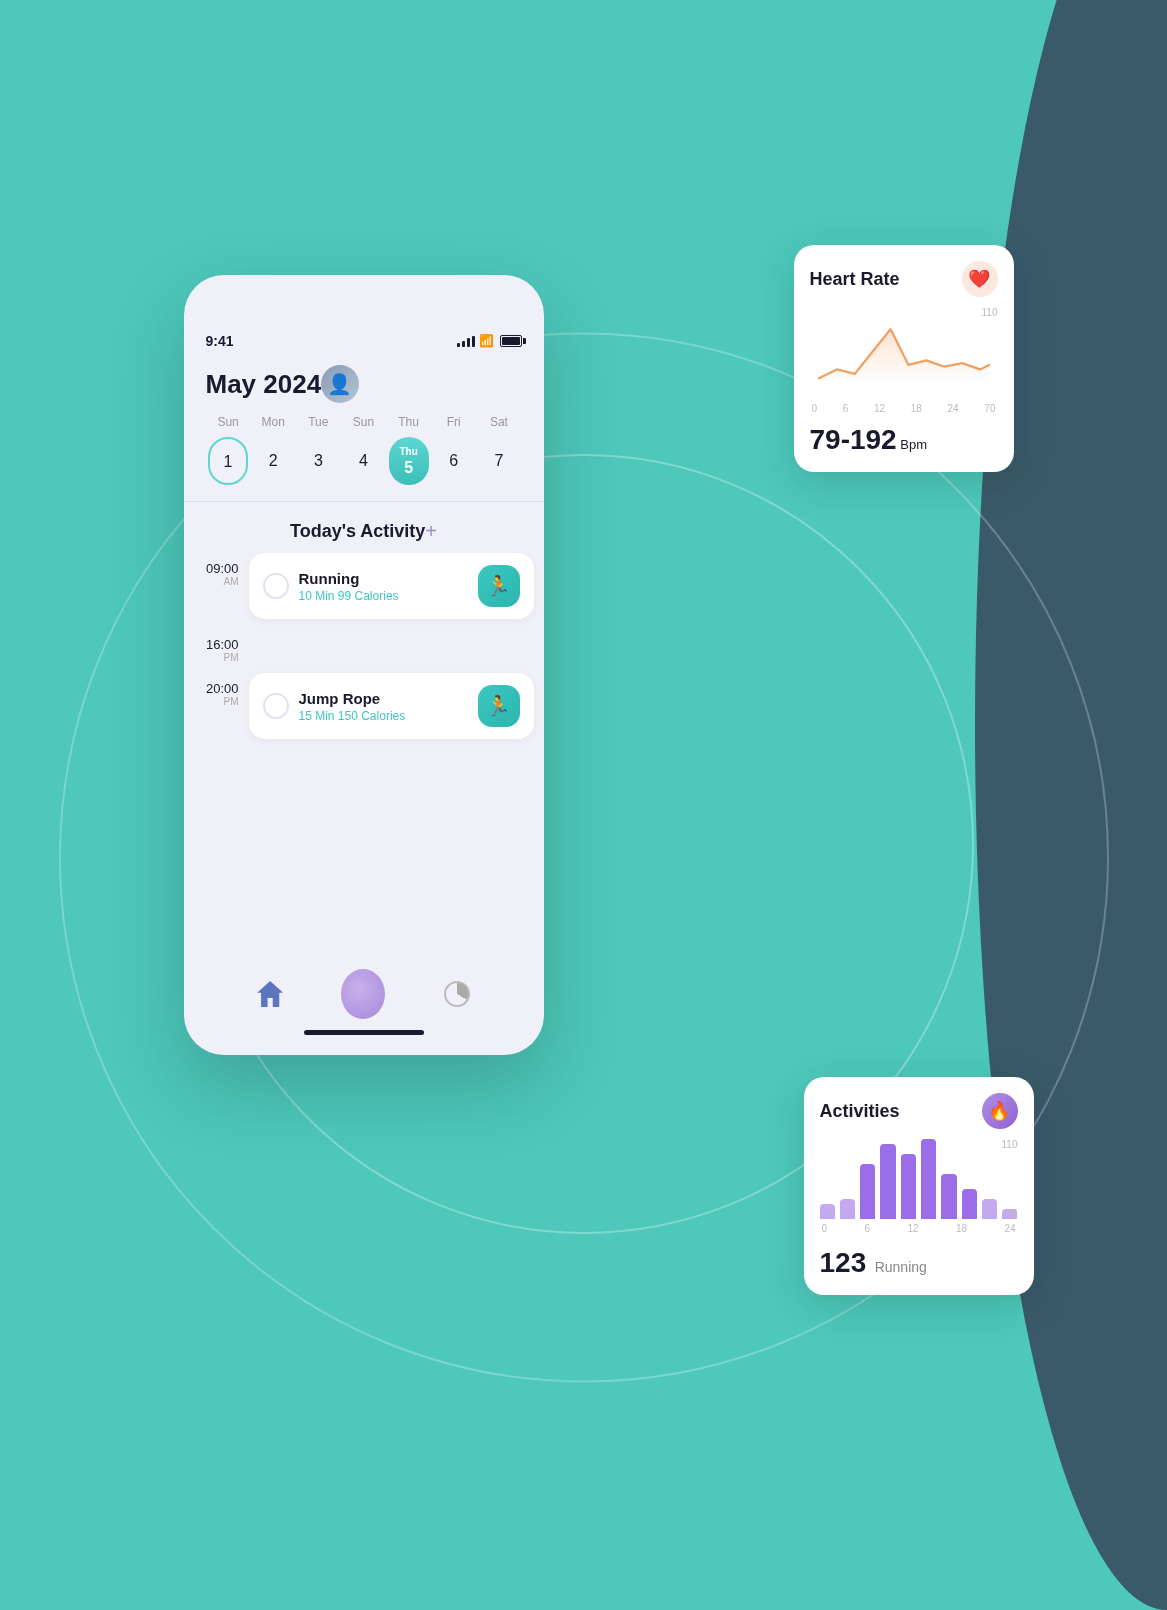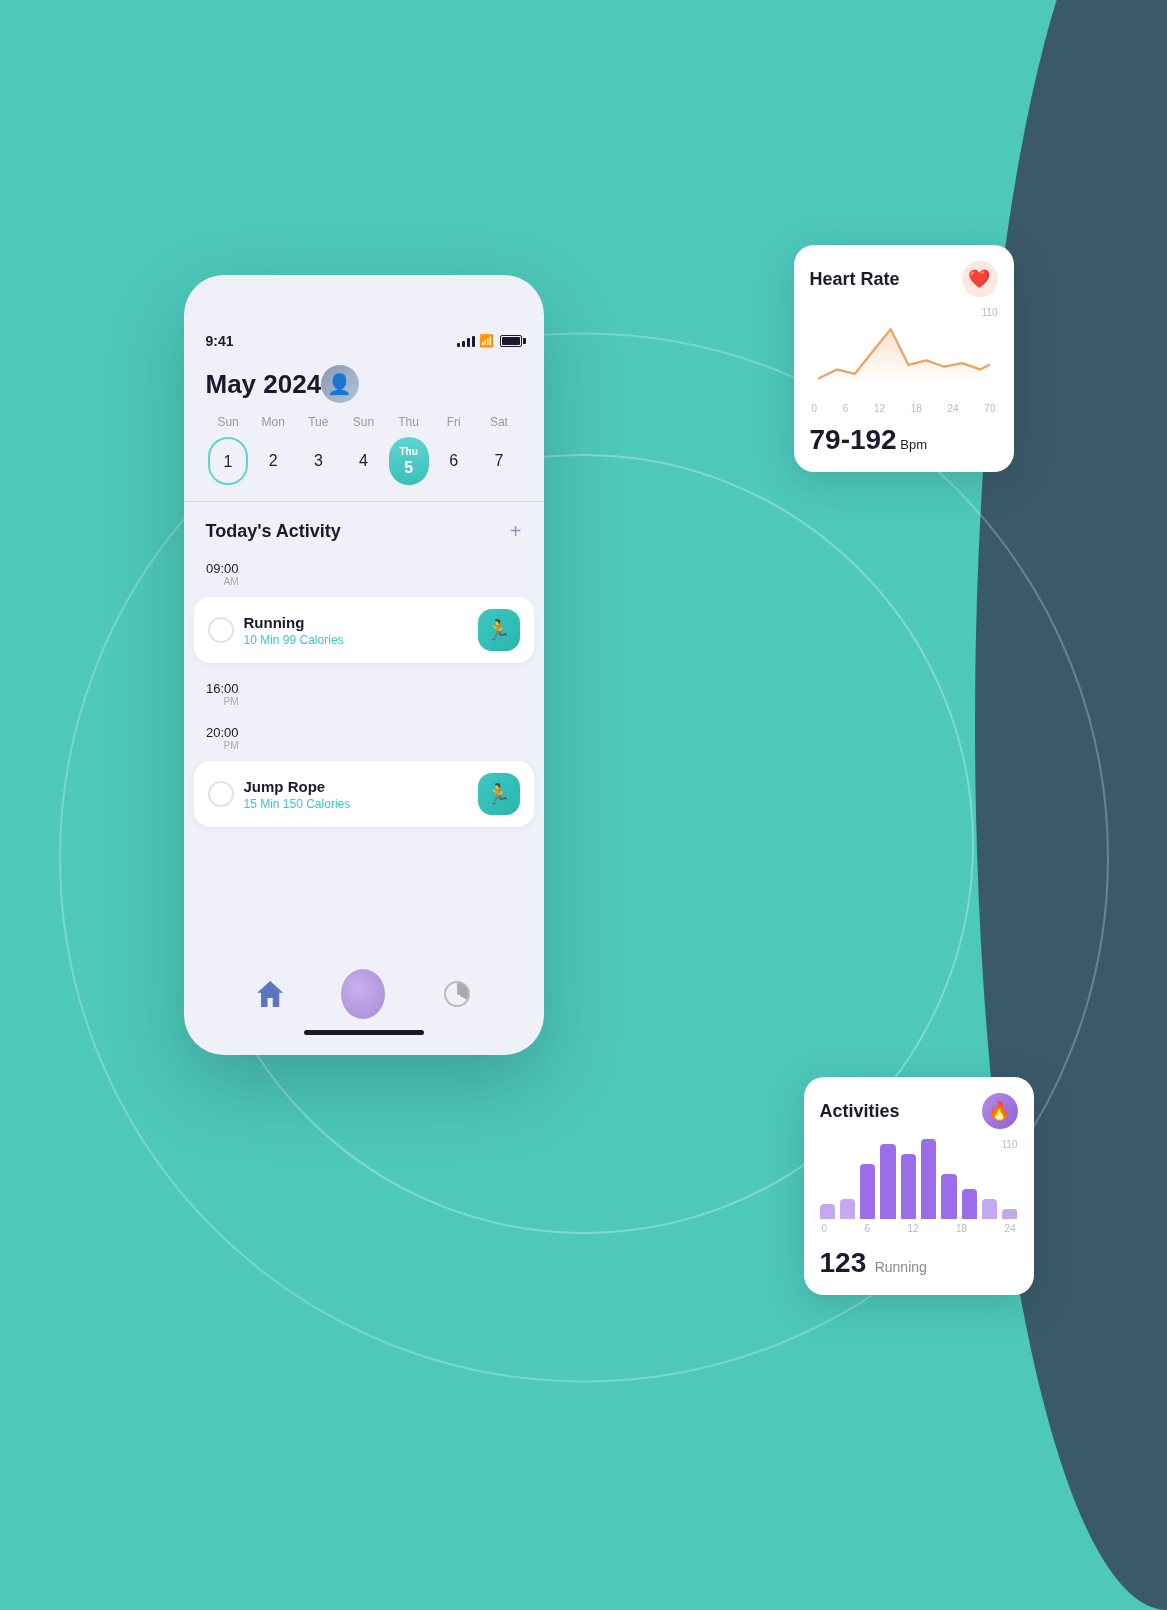--- a/index.html
+++ b/index.html
@@ -212,21 +212,21 @@
     .divider {
       height: 1px;
       background: rgba(200,200,220,0.5);
       margin: 4px 0;
     }
 
     
     .activity-header {
       padding: 14px 22px 10px;
       display: flex;
-      justify-content: space-between;
+      justify-content: center;
       align-items: center;
     }
     .activity-title {
       font-size: 18px;
       font-weight: 700;
       color: #1a1a2e;
     }
     .add-btn {
       color: #9b8fcc;
       font-size: 20px;
@@ -236,21 +236,20 @@
     
     .activity-list {
       flex: 1;
       padding: 0 10px;
       overflow: hidden;
     }
     .activity-time-block {
       display: flex;
       gap: 10px;
       margin-bottom: 10px;
-      flex-direction: column;
     }
     .time-label {
       width: 45px;
       text-align: right;
       padding-top: 8px;
       flex-shrink: 0;
     }
     .time-hour {
       font-size: 13px;
       color: #1a1a2e;

